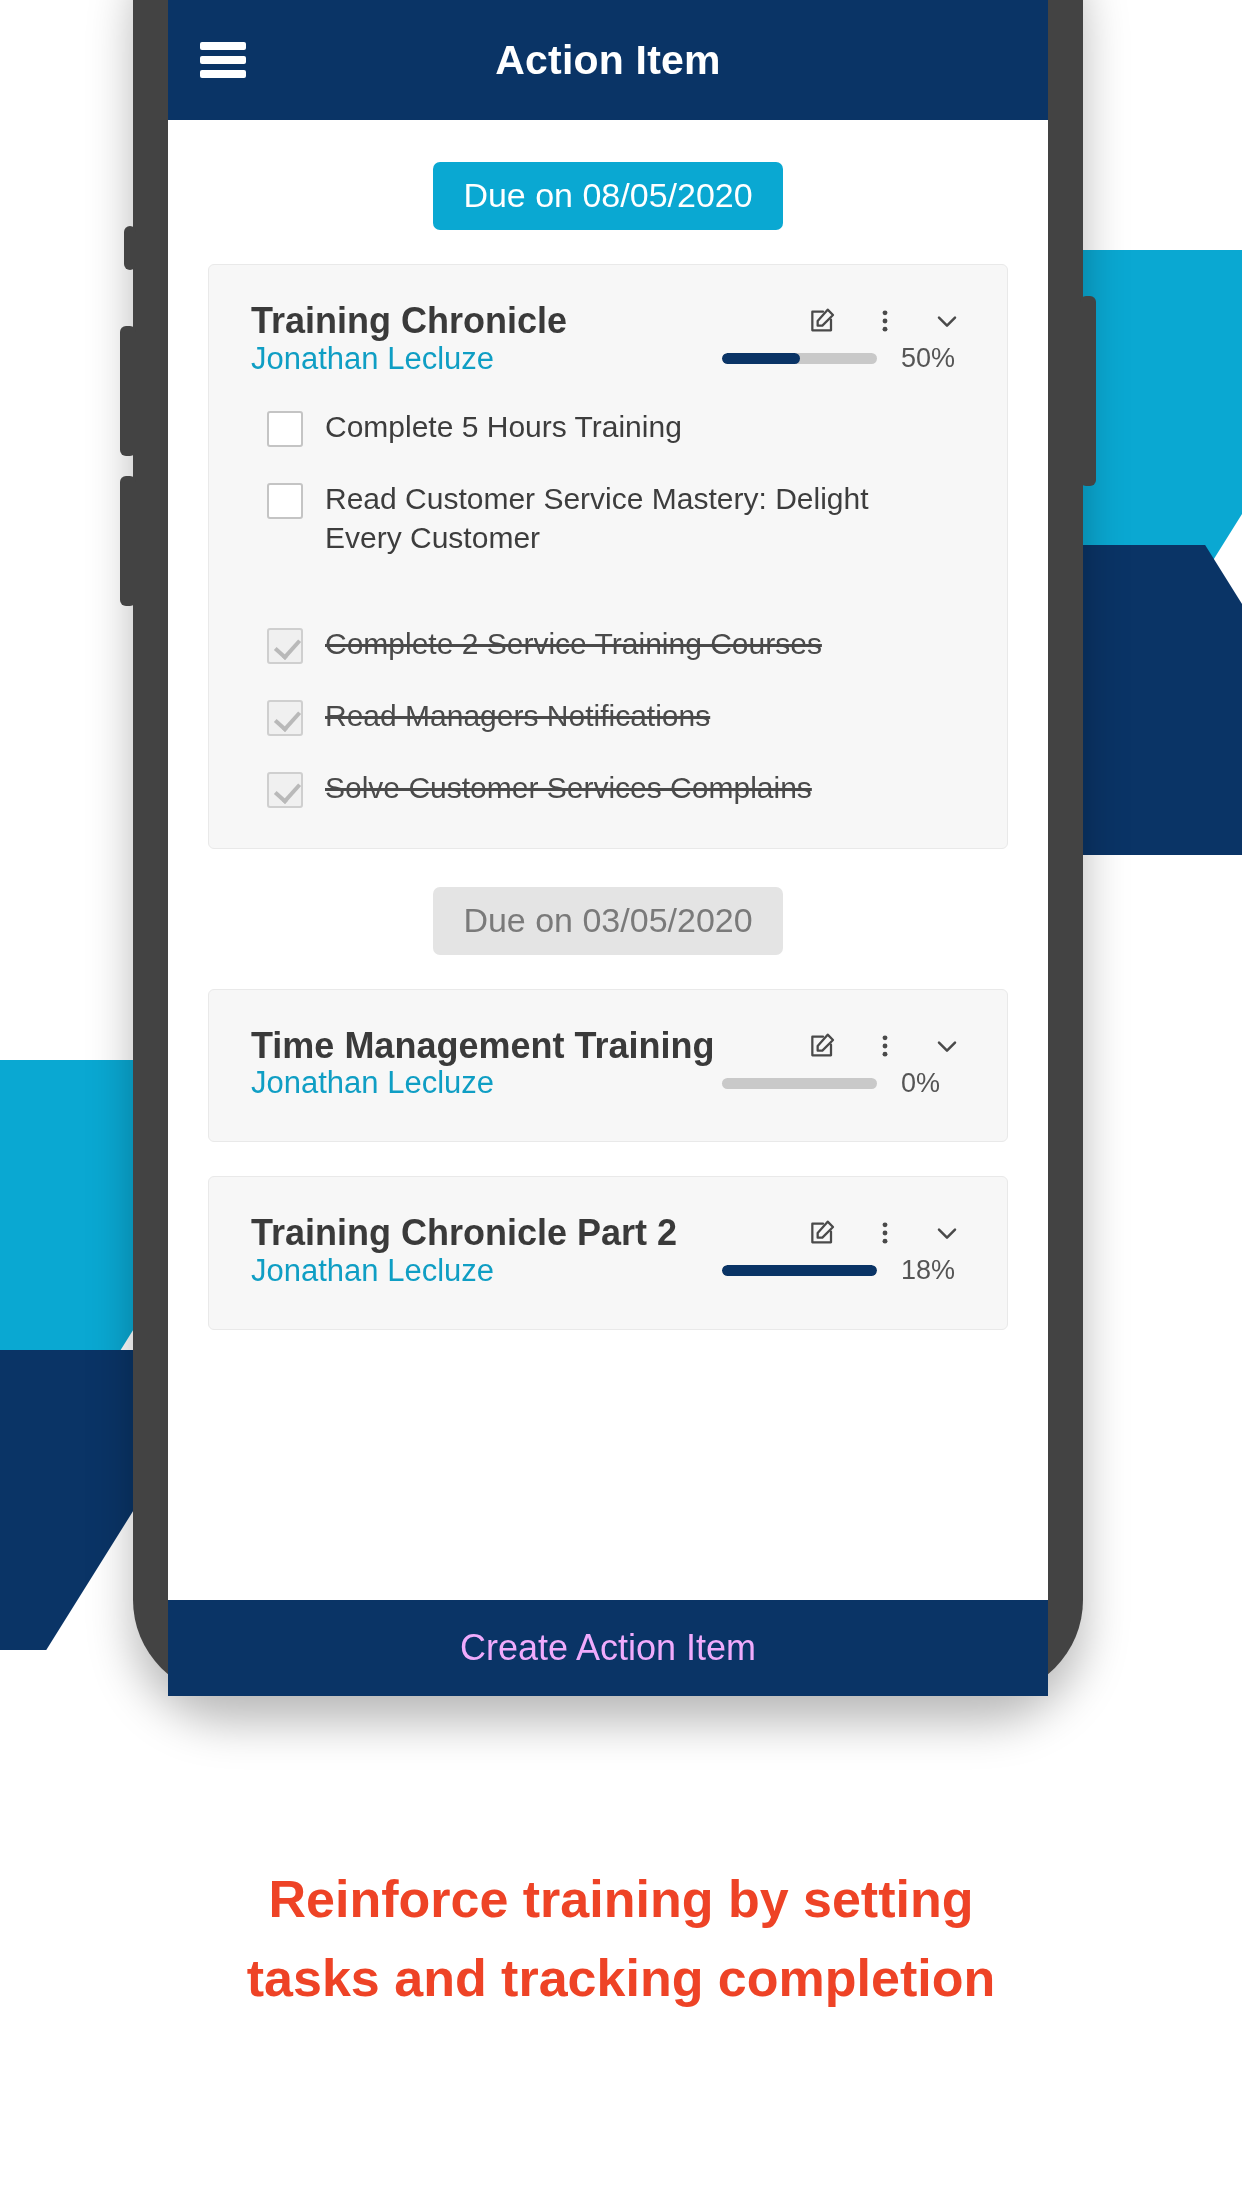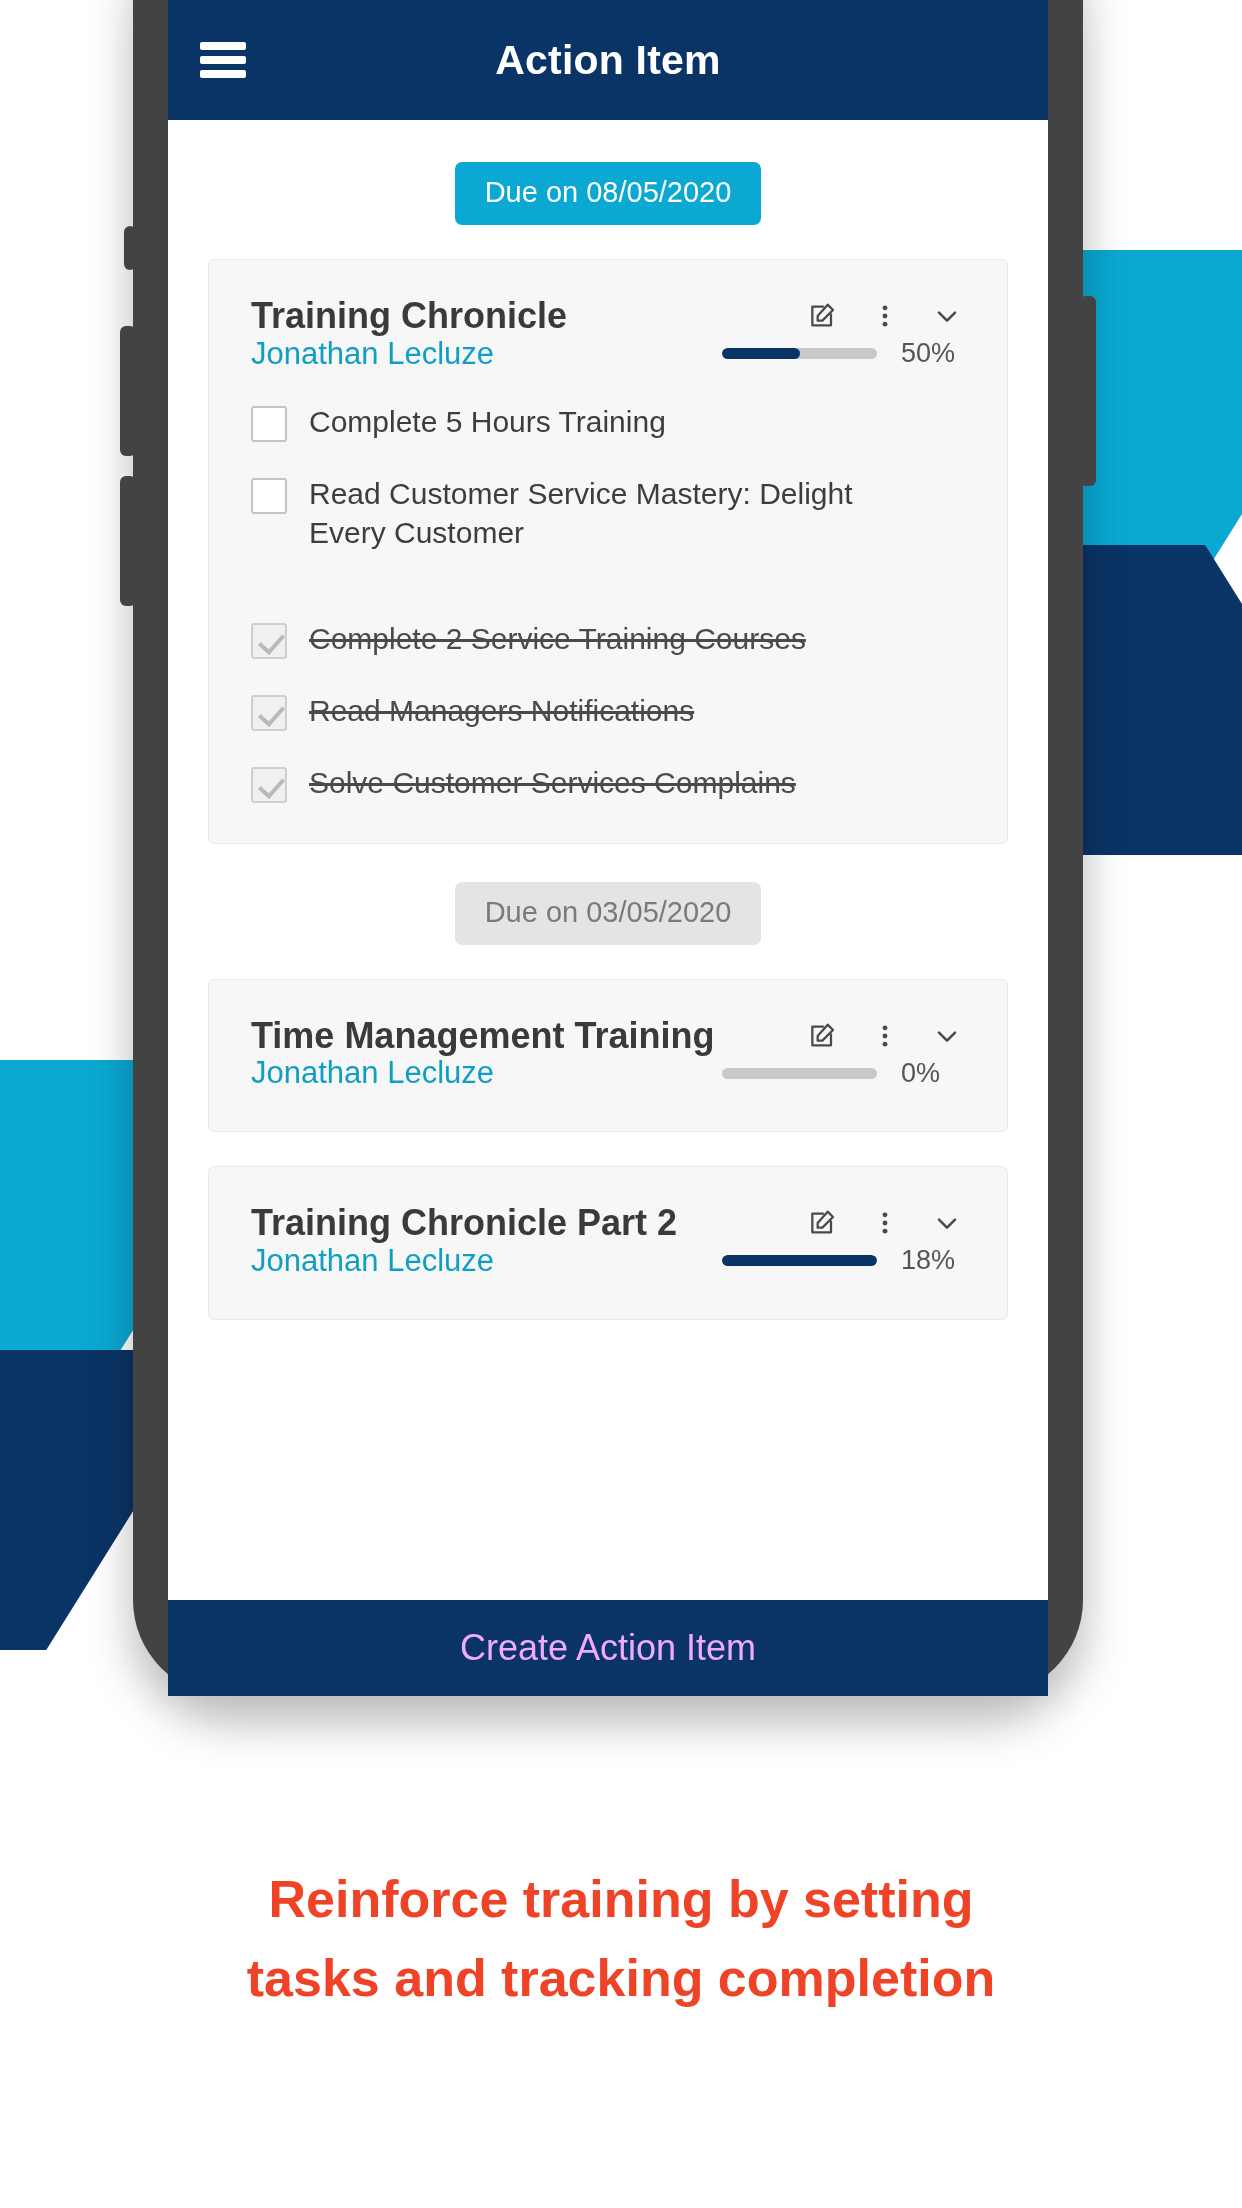--- a/index.html
+++ b/index.html
@@ -112,21 +112,21 @@
     background: #ffffff;
     padding: 0 40px;
     overflow: hidden;
   }
 
   .due-wrap { display: flex; justify-content: center; padding-top: 42px; padding-bottom: 34px; }
   .due-badge {
     display: inline-block;
     padding: 16px 30px 18px;
     border-radius: 7px;
-    font-size: 29px;
+    font-size: 34px;
     line-height: 1;
     color: #ffffff;
     background: #0aa8d2;
     white-space: nowrap;
   }
   .due-badge.muted { background: #e4e4e4; color: #7a7a7a; }
 
   .card {
     background: #f7f7f7;
     border: 1px solid #e9e9e9;
@@ -174,20 +174,21 @@
   }
   .progress-fill { height: 100%; background: #0a3466; border-radius: 6px; }
   .progress-label { font-size: 27px; color: #555555; min-width: 64px; }
 
   .task-list { margin-top: 30px; }
   .task {
     display: flex;
     align-items: flex-start;
     gap: 22px;
     margin-bottom: 32px;
+    margin-left: 16px;
   }
   .task:last-child { margin-bottom: 0; }
   .cb {
     flex: none;
     width: 36px; height: 36px;
     border: 2px solid #c4c4c4;
     background: #ffffff;
     border-radius: 3px;
     margin-top: 4px;
     position: relative;

